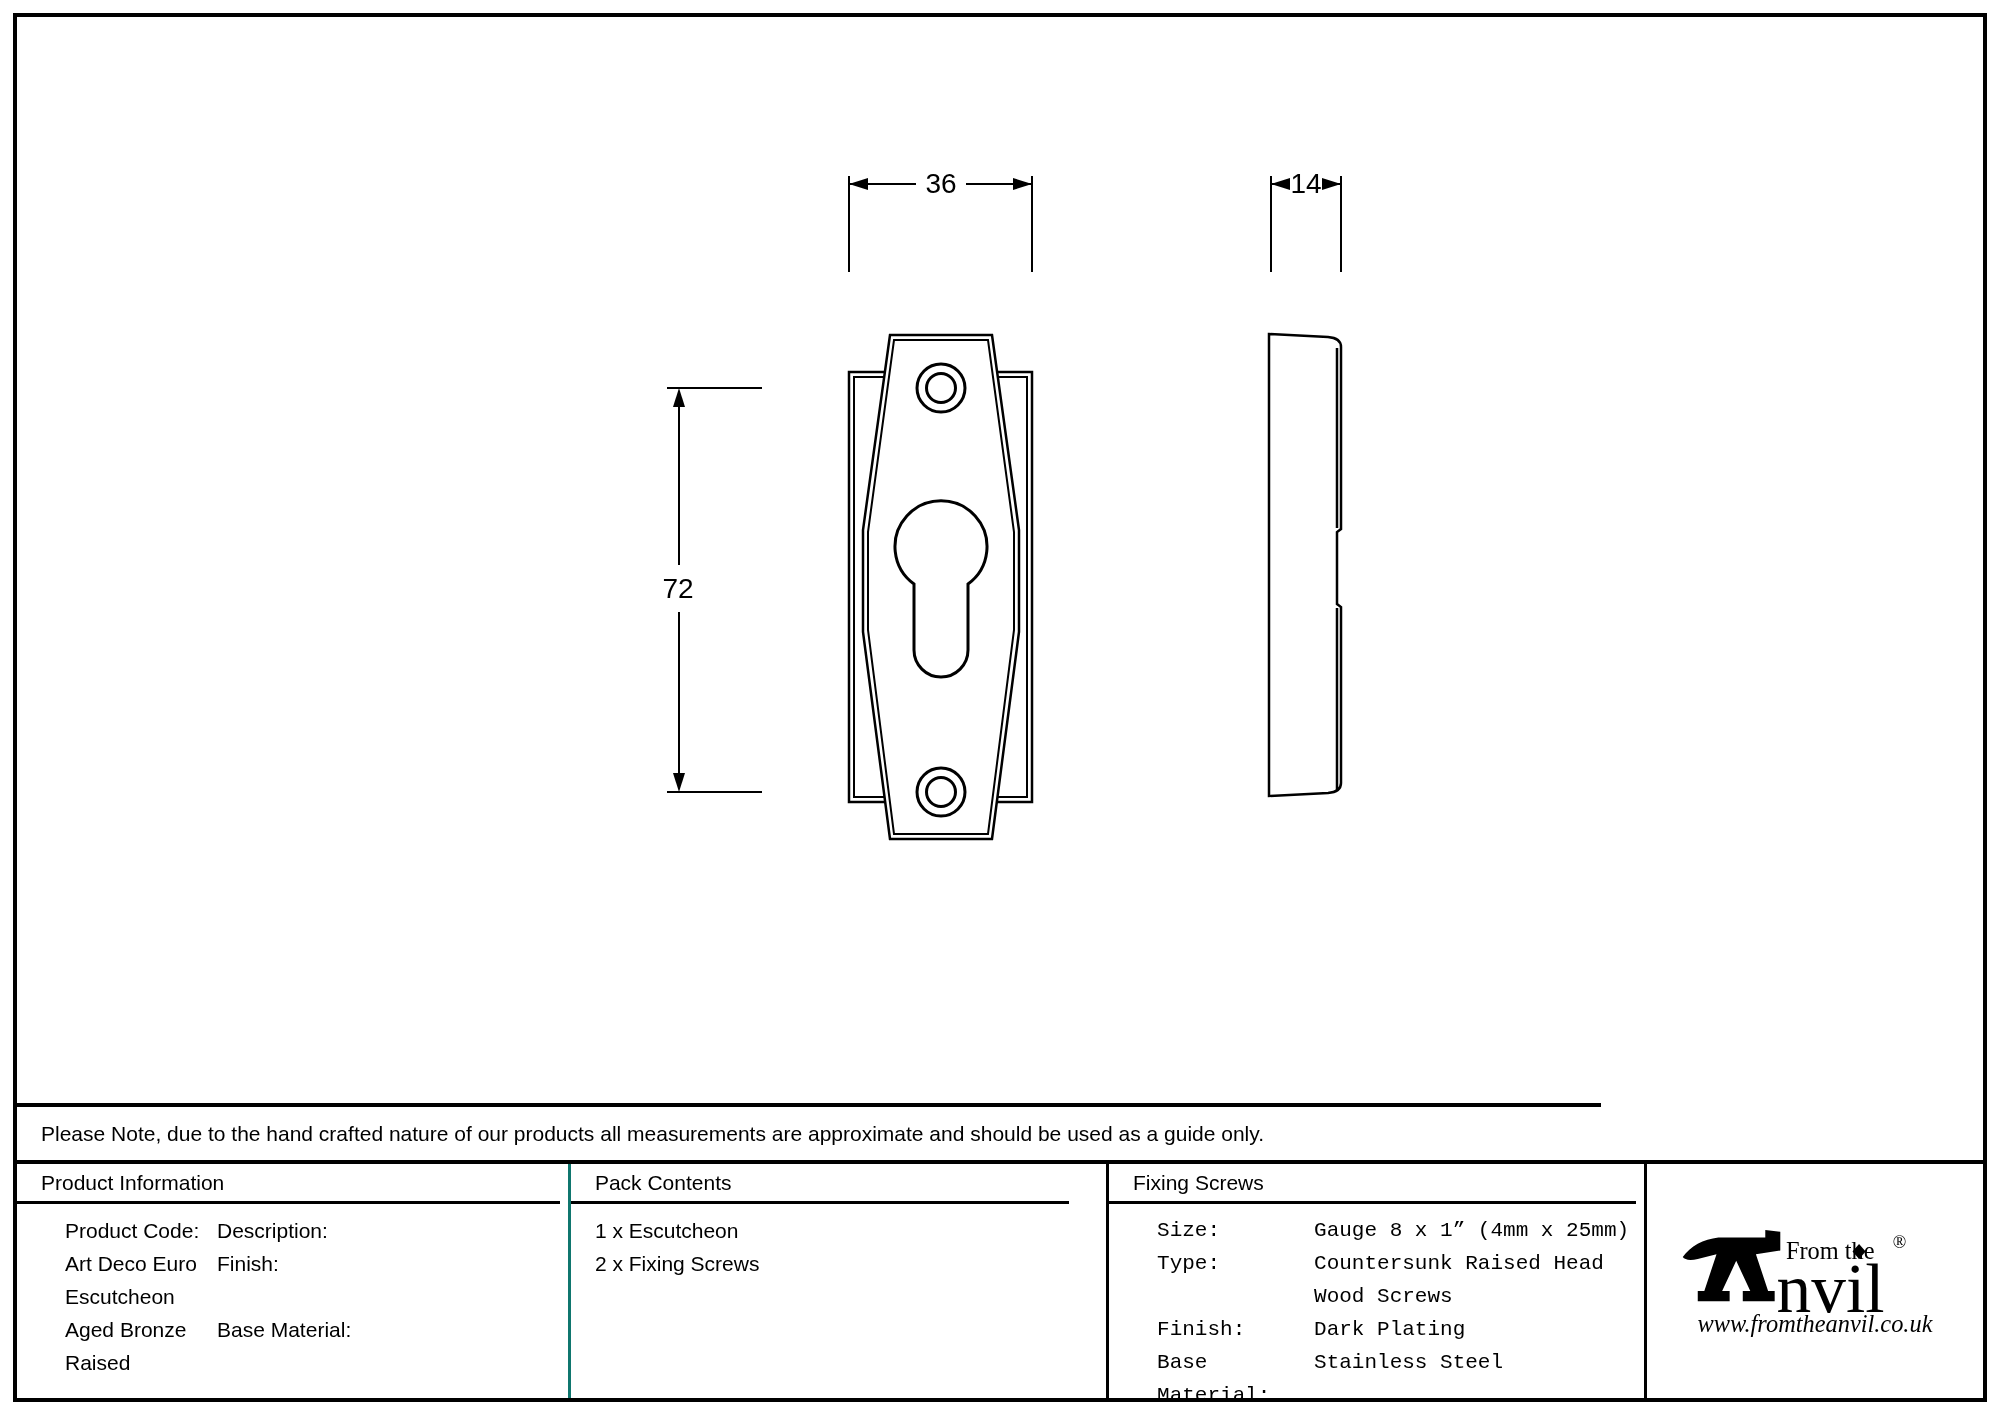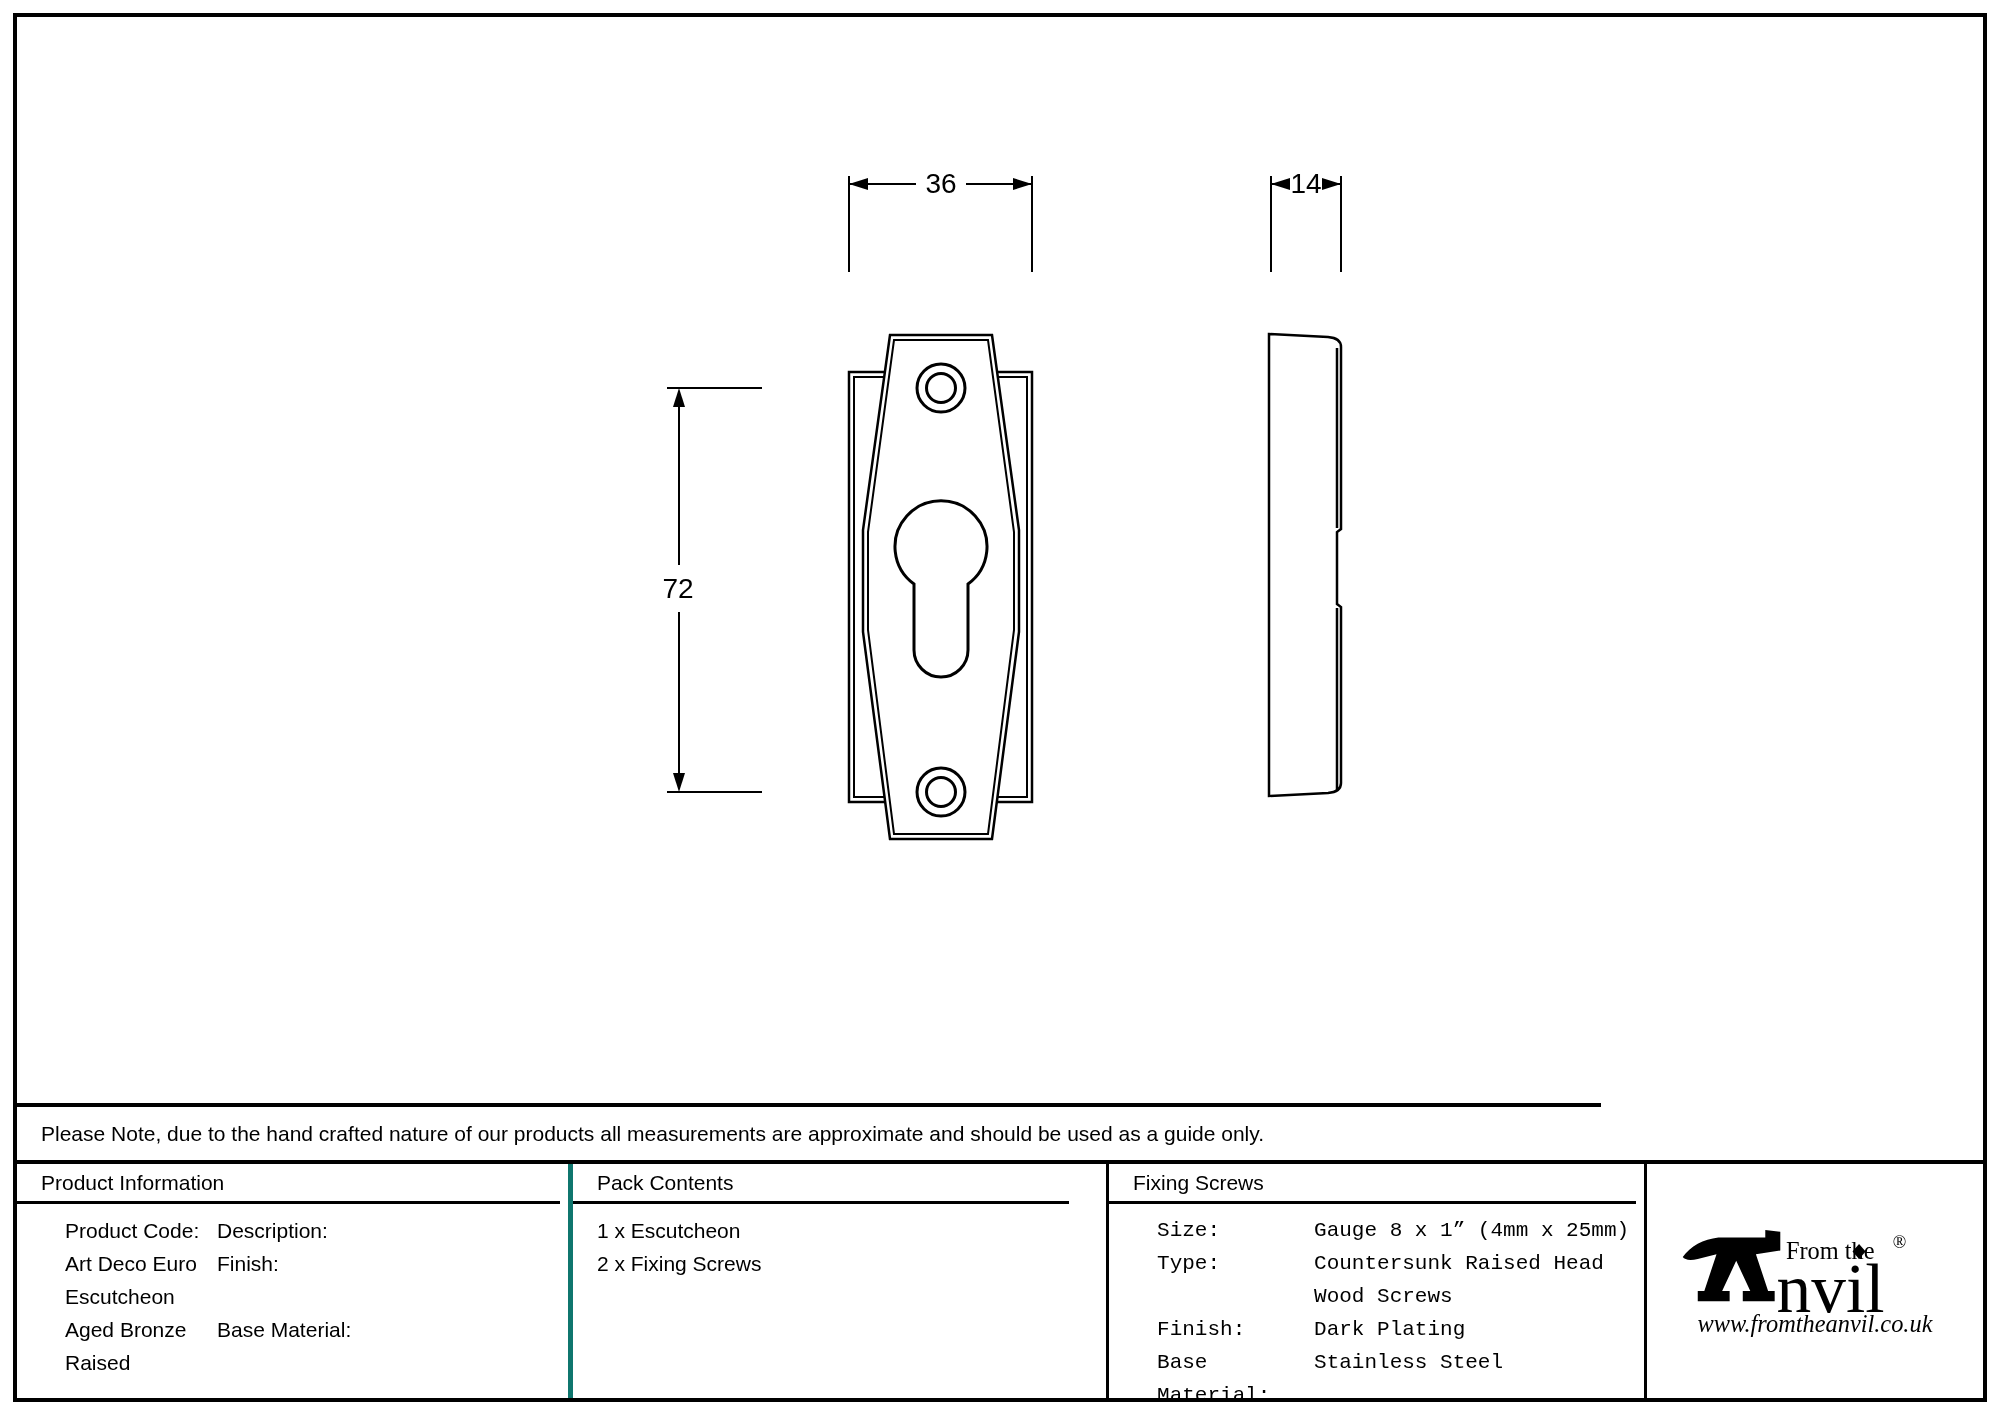--- a/index.html
+++ b/index.html
@@ -31,21 +31,21 @@
 
   
   .info-table {
     position:absolute; left:0; top:1143px; width:1966px; height:238px;
     border-top:4px solid #000;
     display:flex;
     gap:8px;
   }
   .col { height:100%; }
   .col-product { width:558px; }
-  .col-pack    { width:515px; border-left:5px solid #0f766e; }
+  .col-pack    { width:515px; border-left:3px solid #0f766e; }
   .col-screws  { width:545px; border-left:3px solid #000;margin-left:29px; }
   .col-logo    { width:348px; border-left:3px solid #000; display:flex; align-items:center; justify-content:center; }
   .col-header {
     height:40px; line-height:37px; border-bottom:3px solid #000;
     font-size:21px; padding-left:24px;
   }
   .col-body { padding:10px 0 0 24px; font-size:21px; }
   .kv-grid { display:grid; grid-template-columns:152px auto; line-height:33px;padding-left:48px; }
   .col-screws .kv-grid { grid-template-columns:157px auto;font-family:Liberation Mono, monospace; }
   .item-list { line-height:33px; list-style:none; }

